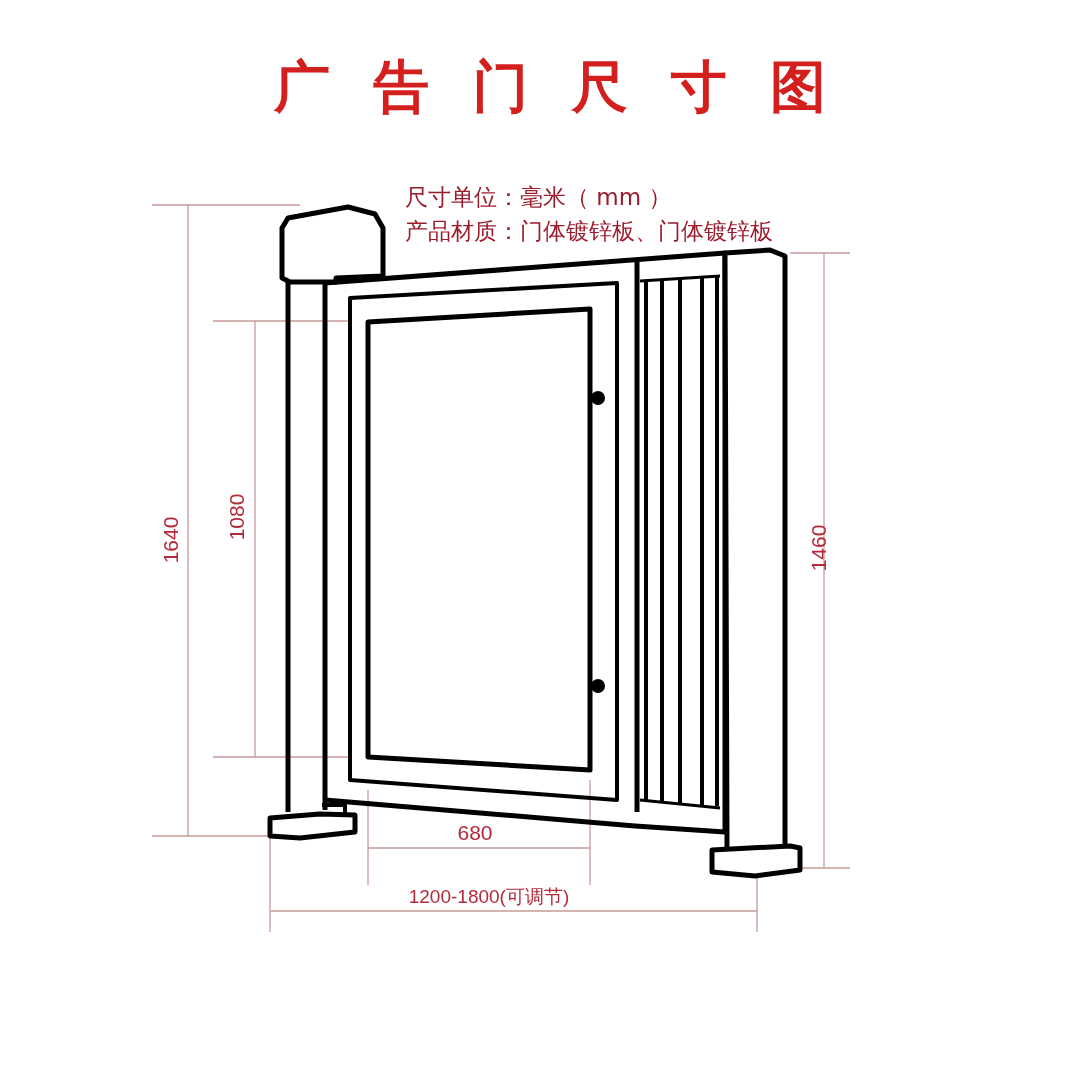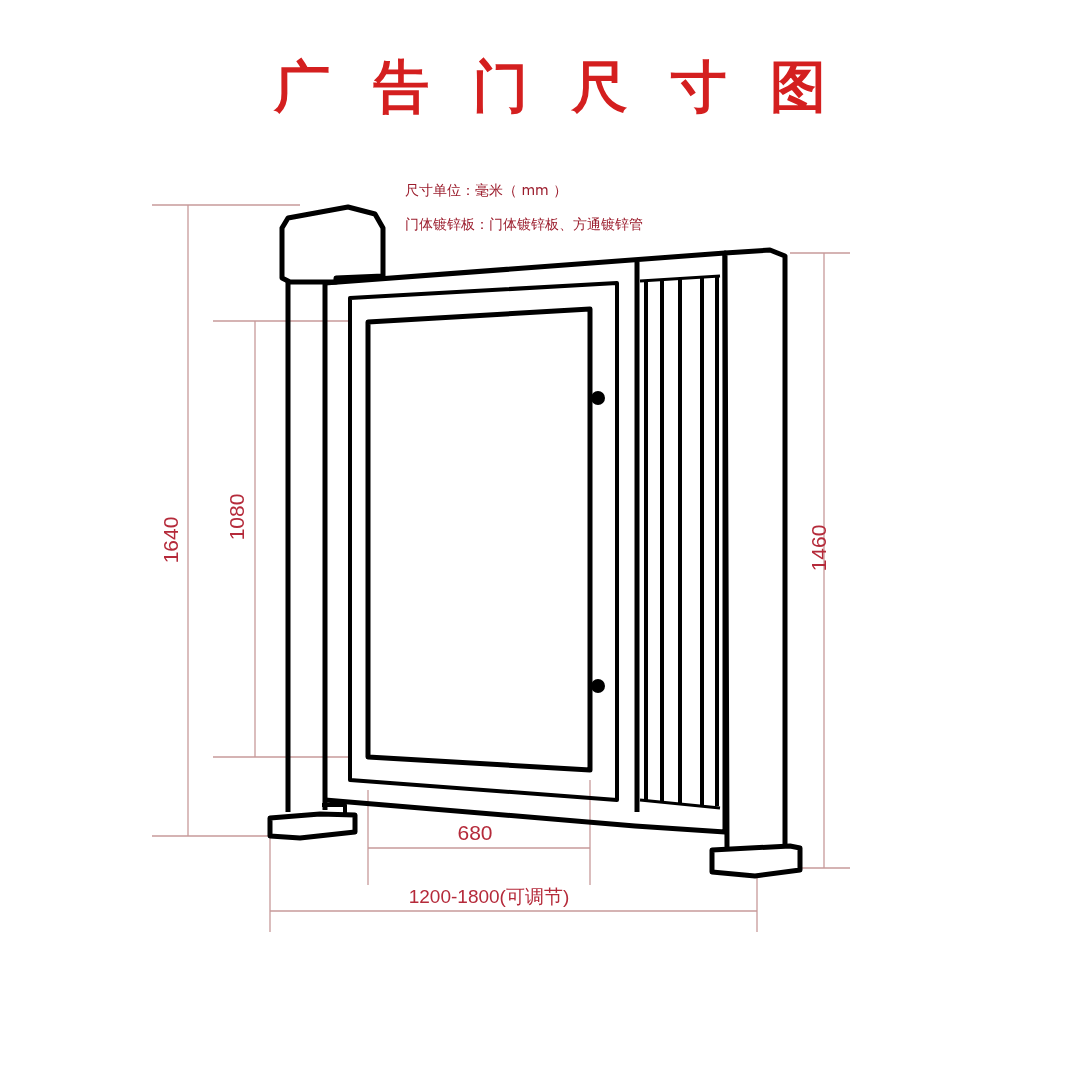--- a/index.html
+++ b/index.html
@@ -1,39 +1,39 @@
 <!DOCTYPE html>
 <html><head>
 <meta charset="utf-8">
 <style>
   html, body { margin:0; padding:0; background:#ffffff; }
   body { width:1080px; height:1080px; position:relative; overflow:hidden; font-family:"DejaVu Sans", sans-serif; }
   .title { position:absolute; top:50px; left:270px; width:560px; display:flex; justify-content:space-between;
            font-size:56px; font-weight:bold; color:#d41f1f; letter-spacing:0; }
   .title span { display:block; width:64px; text-align:center; }
-  .note { position:absolute; left:405px; font-size:14px; color:#9b1c2c; white-space:nowrap; }
+  .note { position:absolute; left:405px; font-size:23px; color:#9b1c2c; white-space:nowrap; }
   .note1 { top:182px; }
   .note2 { top:216px; }
   svg { position:absolute; left:0; top:0; }
   .dimtext { font-family:"Liberation Sans", sans-serif; fill:#b52a3a; font-size:21px; }
 </style>
 </head>
 <body>
 
 <div class="title">
   <span>广</span>
   <span>告</span>
   <span>门</span>
   <span>尺</span>
   <span>寸</span>
   <span>图</span>
 </div>
 
 <div class="note note1">尺寸单位：毫米（ mm ）</div>
-<div class="note note2">门体镀锌板：门体镀锌板、方通镀锌管</div>
+<div class="note note2">产品材质：门体镀锌板、门体镀锌板</div>
 
 <svg width="1080" height="1080" viewBox="0 0 1080 1080">
 
   <g stroke="#c79a9a" stroke-width="1.3" fill="none">
 
     <line x1="152" y1="205" x2="300" y2="205"></line>
     <line x1="152" y1="836" x2="270" y2="836"></line>
     <line x1="188" y1="205" x2="188" y2="836"></line>
 
     <line x1="213" y1="321" x2="350" y2="321"></line>

